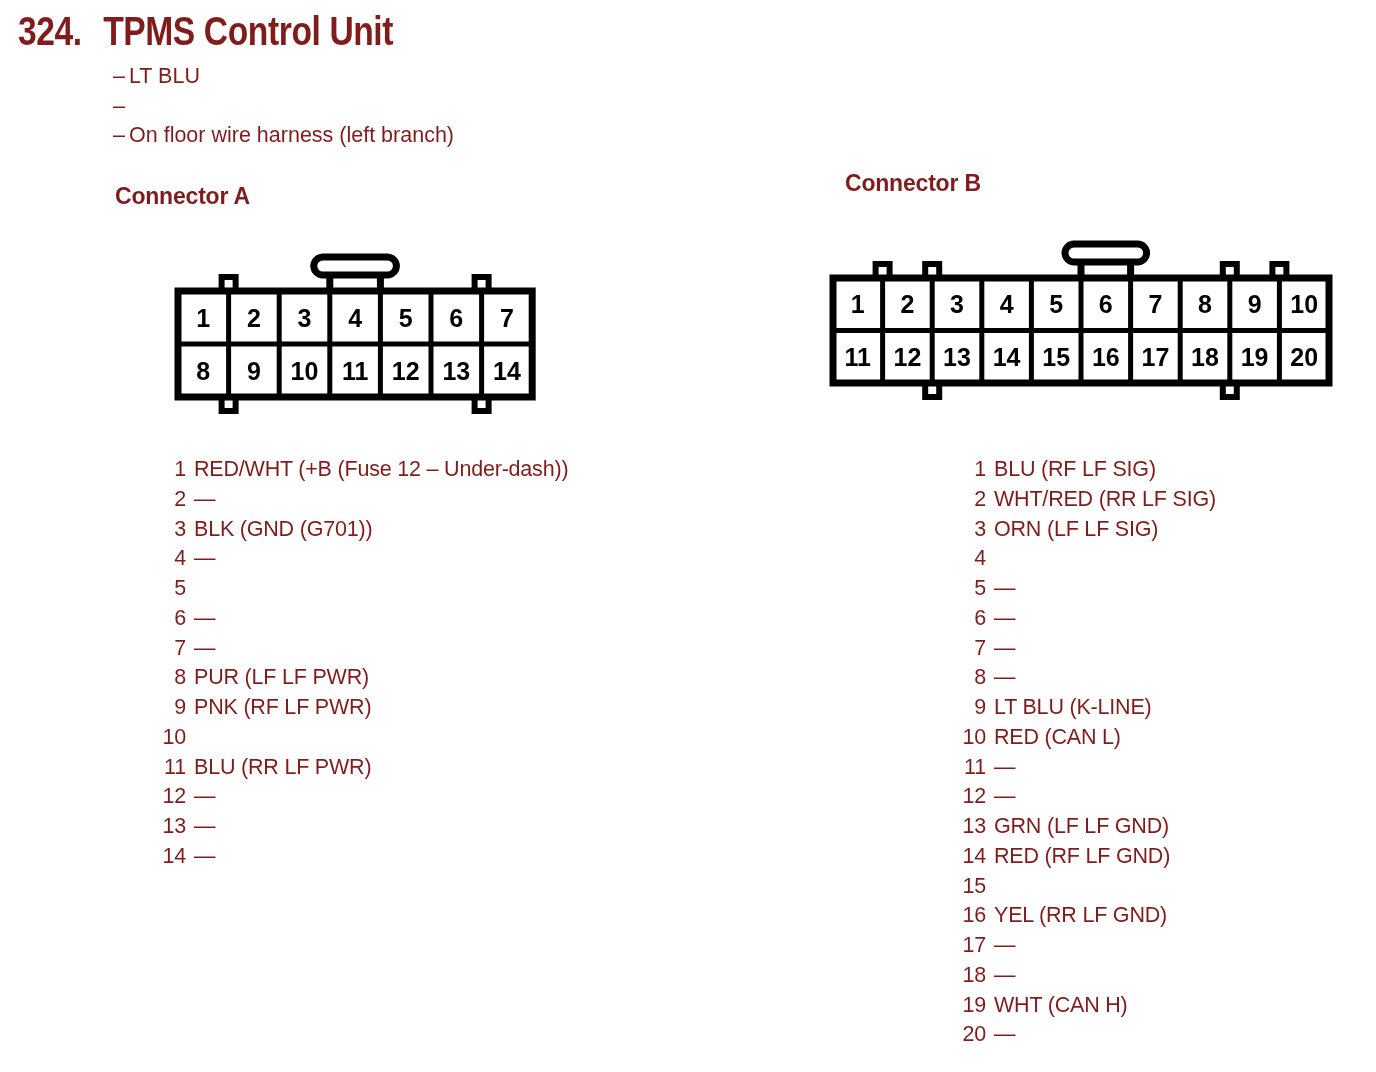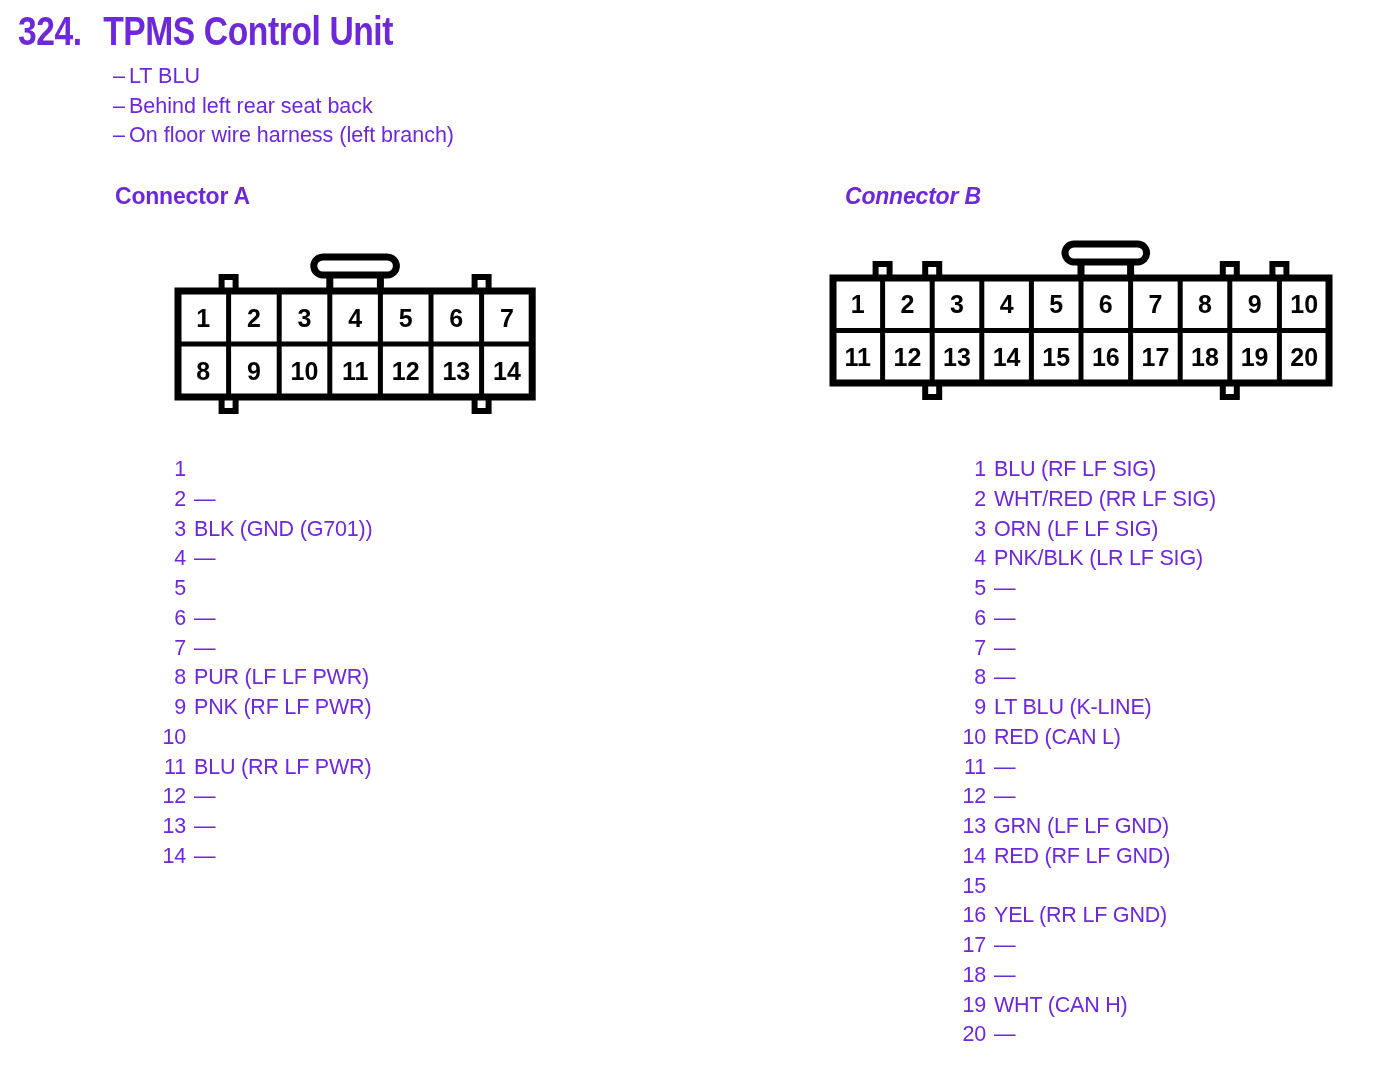--- a/index.html
+++ b/index.html
@@ -1,30 +1,30 @@
 <!DOCTYPE html>
 <html><head>
 <meta charset="utf-8">
 <style>
   html,body{margin:0;padding:0;background:#ffffff;}
   .page{
     position:relative;width:1376px;height:1060px;background:#ffffff;
-    font-family:"Liberation Sans",sans-serif;color:#6d28d9;overflow:hidden;
+    font-family:"Liberation Sans",sans-serif;color:#7f1d1d;overflow:hidden;
   }
   .title-row{
     position:absolute;left:18px;top:8px;display:flex;gap:26px;
     font-weight:bold;font-size:41px;letter-spacing:-0.5px;white-space:nowrap;
     transform:scaleX(0.82);transform-origin:0 0;
   }
   .notes{position:absolute;left:113px;top:62px;font-size:21.5px;line-height:29.5px;}
   .note-row{display:flex;}
   .note-dash{width:16px;flex:none;}
   .conn-heading{position:absolute;font-size:23px;font-weight:bold;letter-spacing:-0.2px;}
   .conn-heading.a{left:115px;top:183px;}
-  .conn-heading.b{left:845px;top:183px;font-style:italic;}
+  .conn-heading.b{left:845px;top:170px;}
   .conn-svg{position:absolute;}
   .conn-svg text{
     font-family:"Liberation Sans",sans-serif;font-weight:bold;font-size:25px;fill:#000;
   }
   .pinlist{position:absolute;font-size:21.5px;line-height:29.75px;letter-spacing:-0.2px;white-space:nowrap;}
   .pinlist.a{left:140px;top:455px;}
   .pinlist.b{left:940px;top:455px;}
   .pin-row{display:flex;}
   .pin-num{width:46px;text-align:right;margin-right:8px;flex:none;}
 </style>
@@ -38,21 +38,20 @@
     <span>TPMS Control Unit</span>
   </div>
 
   <div class="notes">
     <div class="note-row">
       <span class="note-dash">–</span>
       <span>LT BLU</span>
     </div>
     <div class="note-row">
       <span class="note-dash">–</span>
-      <span>Behind left rear seat back</span>
     </div>
     <div class="note-row">
       <span class="note-dash">–</span>
       <span>On floor wire harness (left branch)</span>
     </div>
   </div>
 
   <div class="conn-heading a">Connector A</div>
   <div class="conn-heading b">Connector B</div>
 
@@ -130,20 +129,21 @@
         <text x="334.40000000000003" y="139.75" text-anchor="middle">17</text>
         <text x="384" y="139.75" text-anchor="middle">18</text>
         <text x="433.6" y="139.75" text-anchor="middle">19</text>
         <text x="483.2" y="139.75" text-anchor="middle">20</text>
       </svg>
     </div>
 
   <div id="pinlistA" class="pinlist a">
       <div class="pin-row">
         <span class="pin-num">1</span>
+        <span>RED/WHT (+B (Fuse 12 – Under-dash))</span>
       </div>
       <div class="pin-row">
         <span class="pin-num">2</span>
         <span>—</span>
       </div>
       <div class="pin-row">
         <span class="pin-num">3</span>
         <span>BLK (GND (G701))</span>
       </div>
       <div class="pin-row">
@@ -197,21 +197,20 @@
       <div class="pin-row">
         <span class="pin-num">2</span>
         <span>WHT/RED (RR LF SIG)</span>
       </div>
       <div class="pin-row">
         <span class="pin-num">3</span>
         <span>ORN (LF LF SIG)</span>
       </div>
       <div class="pin-row">
         <span class="pin-num">4</span>
-        <span>PNK/BLK (LR LF SIG)</span>
       </div>
       <div class="pin-row">
         <span class="pin-num">5</span>
         <span>—</span>
       </div>
       <div class="pin-row">
         <span class="pin-num">6</span>
         <span>—</span>
       </div>
       <div class="pin-row">

